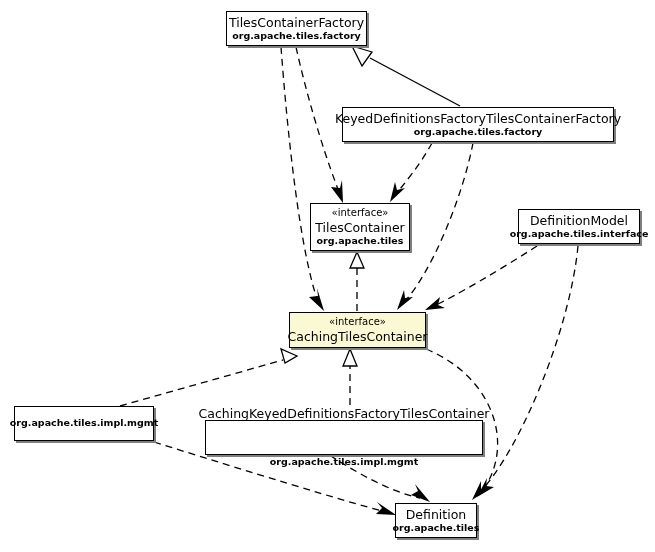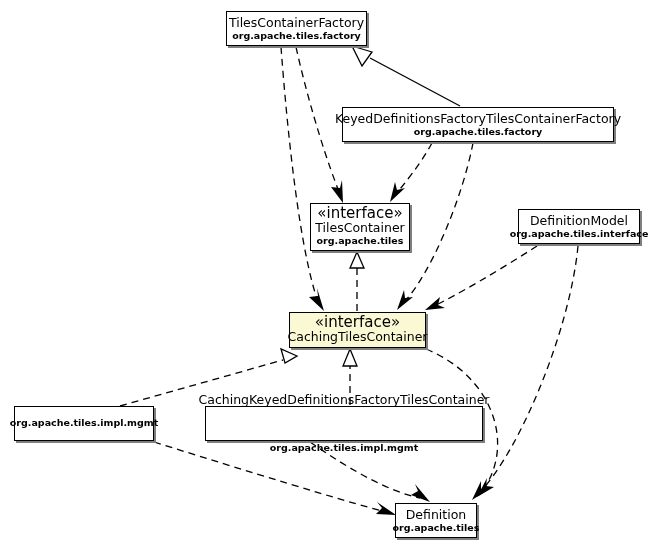--- a/index.html
+++ b/index.html
@@ -37,21 +37,21 @@
     align-items: center;
     justify-content: center;
     text-align: center;
     z-index: 5;
     padding: 2px 6px 3px 6px;
   }
   .node.highlight {
     background: #fbf9d4;
   }
   .stereotype {
-    font-size: 15px;
+    font-size: 10px;
     line-height: 14px;
     color: #000000;
     white-space: nowrap;
   }
   .cname {
     font-size: 12.5px;
     line-height: 15px;
     color: #000000;
     white-space: nowrap;
   }
@@ -160,21 +160,21 @@
 
   <div class="node highlight" style="left:289px; top:312px; width:137px; height:36px;">
     <div class="stereotype">«interface»</div>
     <div class="cname">CachingTilesContainer</div>
   </div>
 
   <div class="node" style="left:14px; top:406px; width:140px; height:35px;">
     <div class="pkg">org.apache.tiles.impl.mgmt</div>
   </div>
 
-  <div class="node" style="left:205px; top:406px; width:278px; height:35px;gap:35px;">
+  <div class="node" style="left:205px; top:420px; width:278px; height:35px;gap:35px;">
     <div class="cname">CachingKeyedDefinitionsFactoryTilesContainer</div>
     <div class="pkg">org.apache.tiles.impl.mgmt</div>
   </div>
 
   <div class="node" style="left:395px; top:503px; width:82px; height:35px;">
     <div class="cname">Definition</div>
     <div class="pkg">org.apache.tiles</div>
   </div>
 
 </div>

